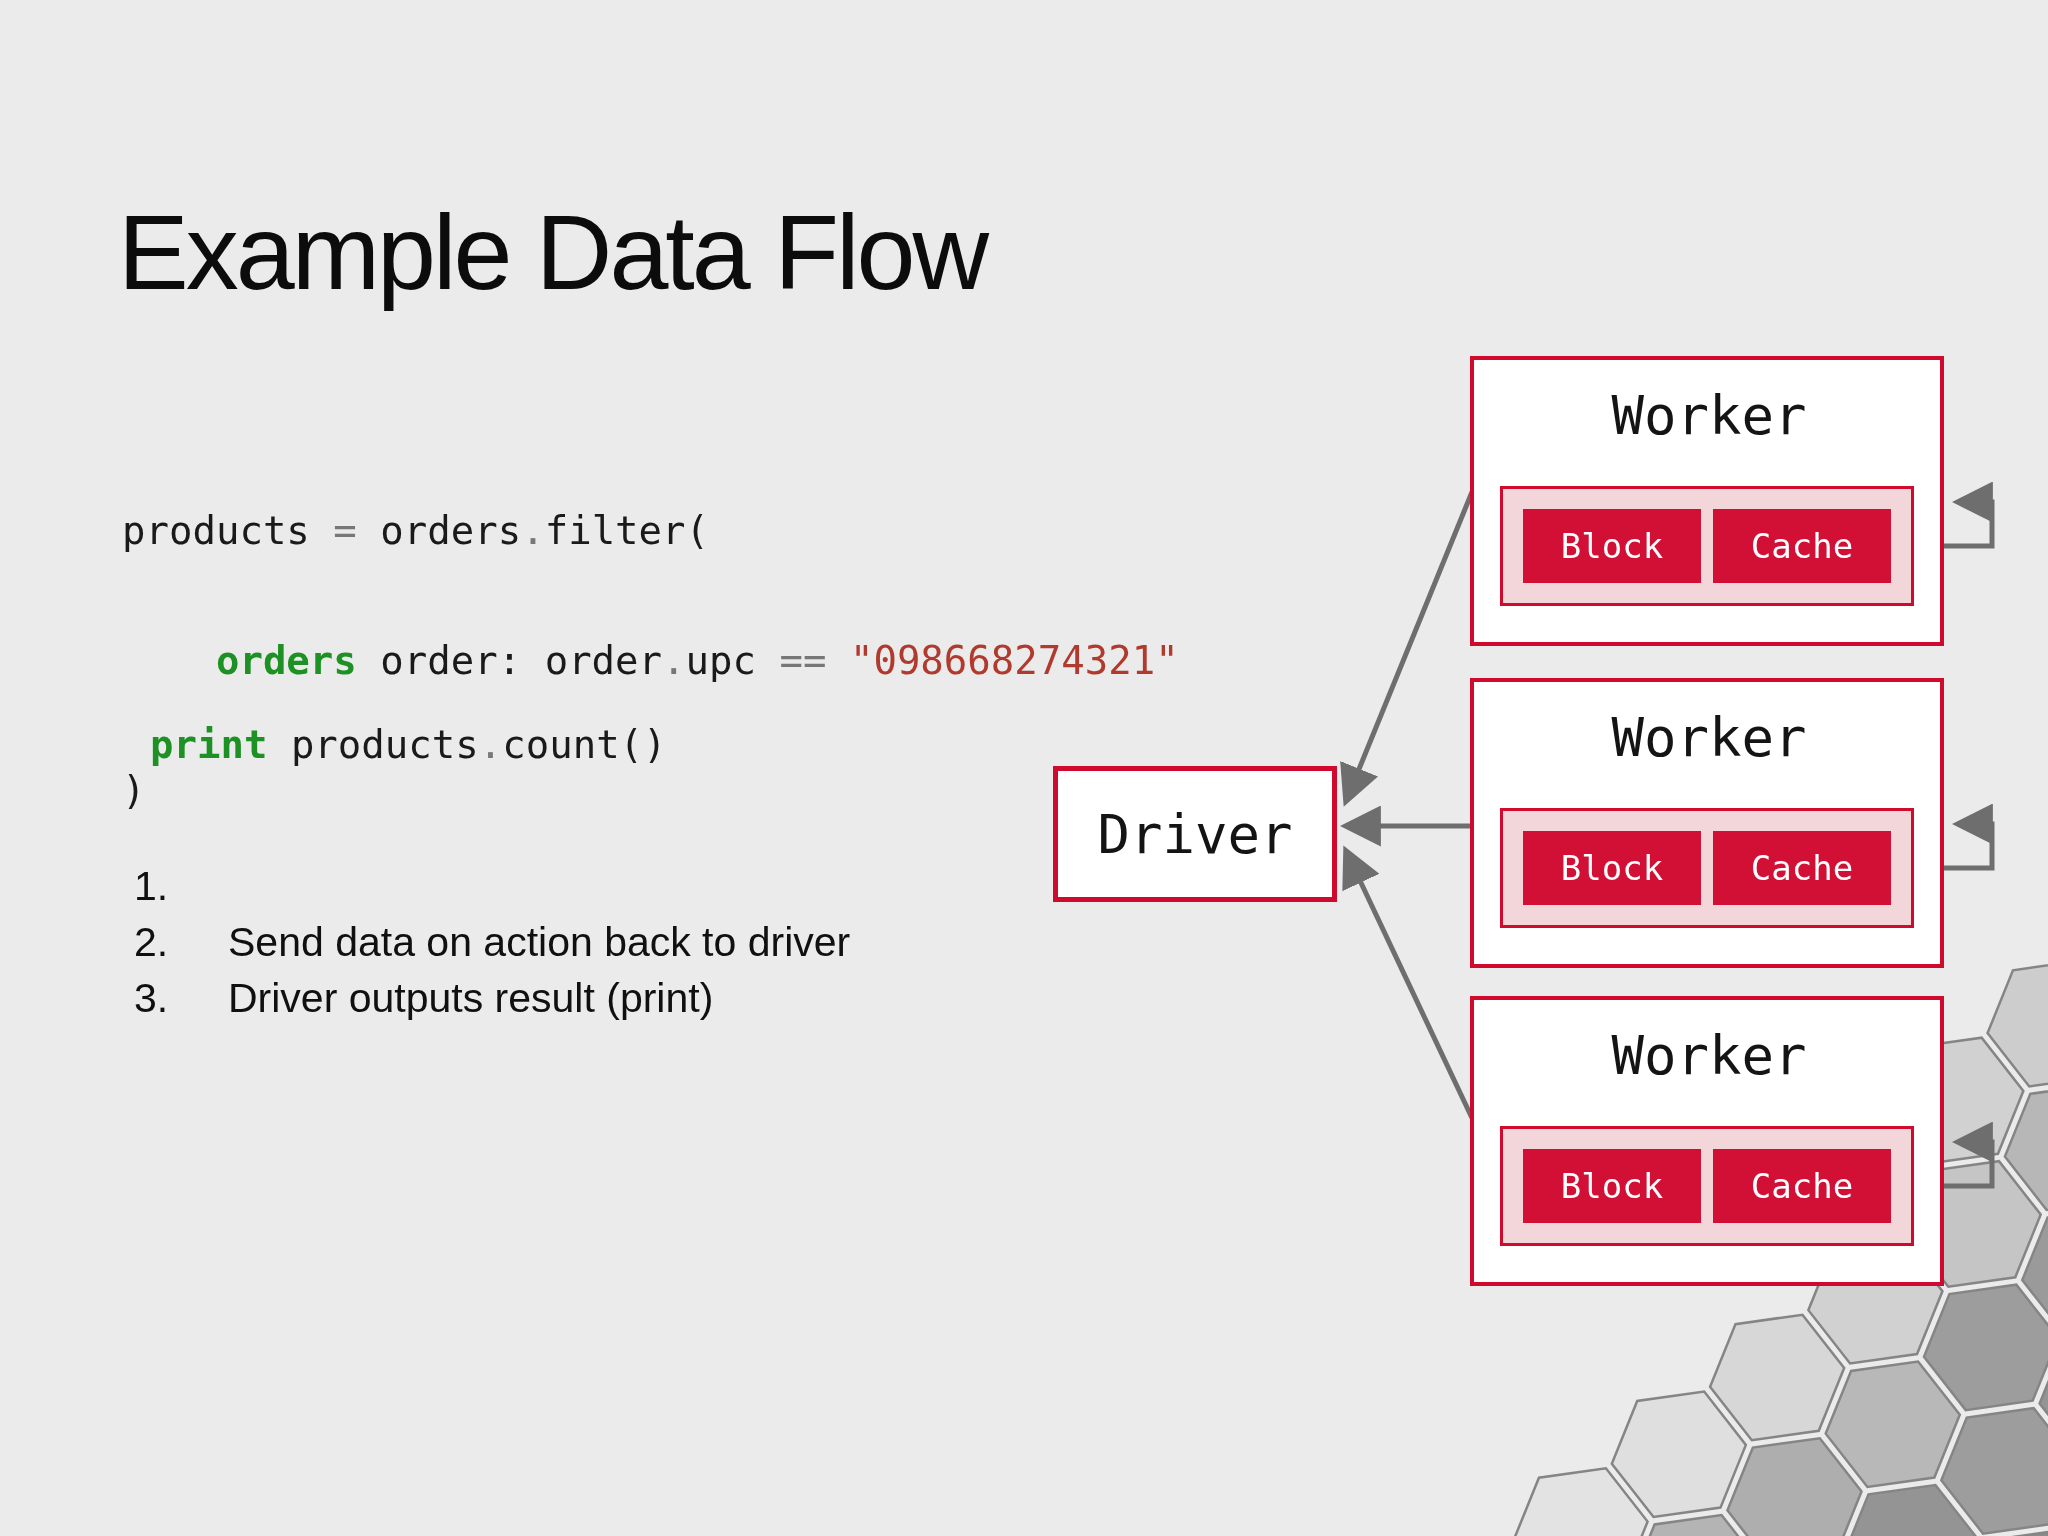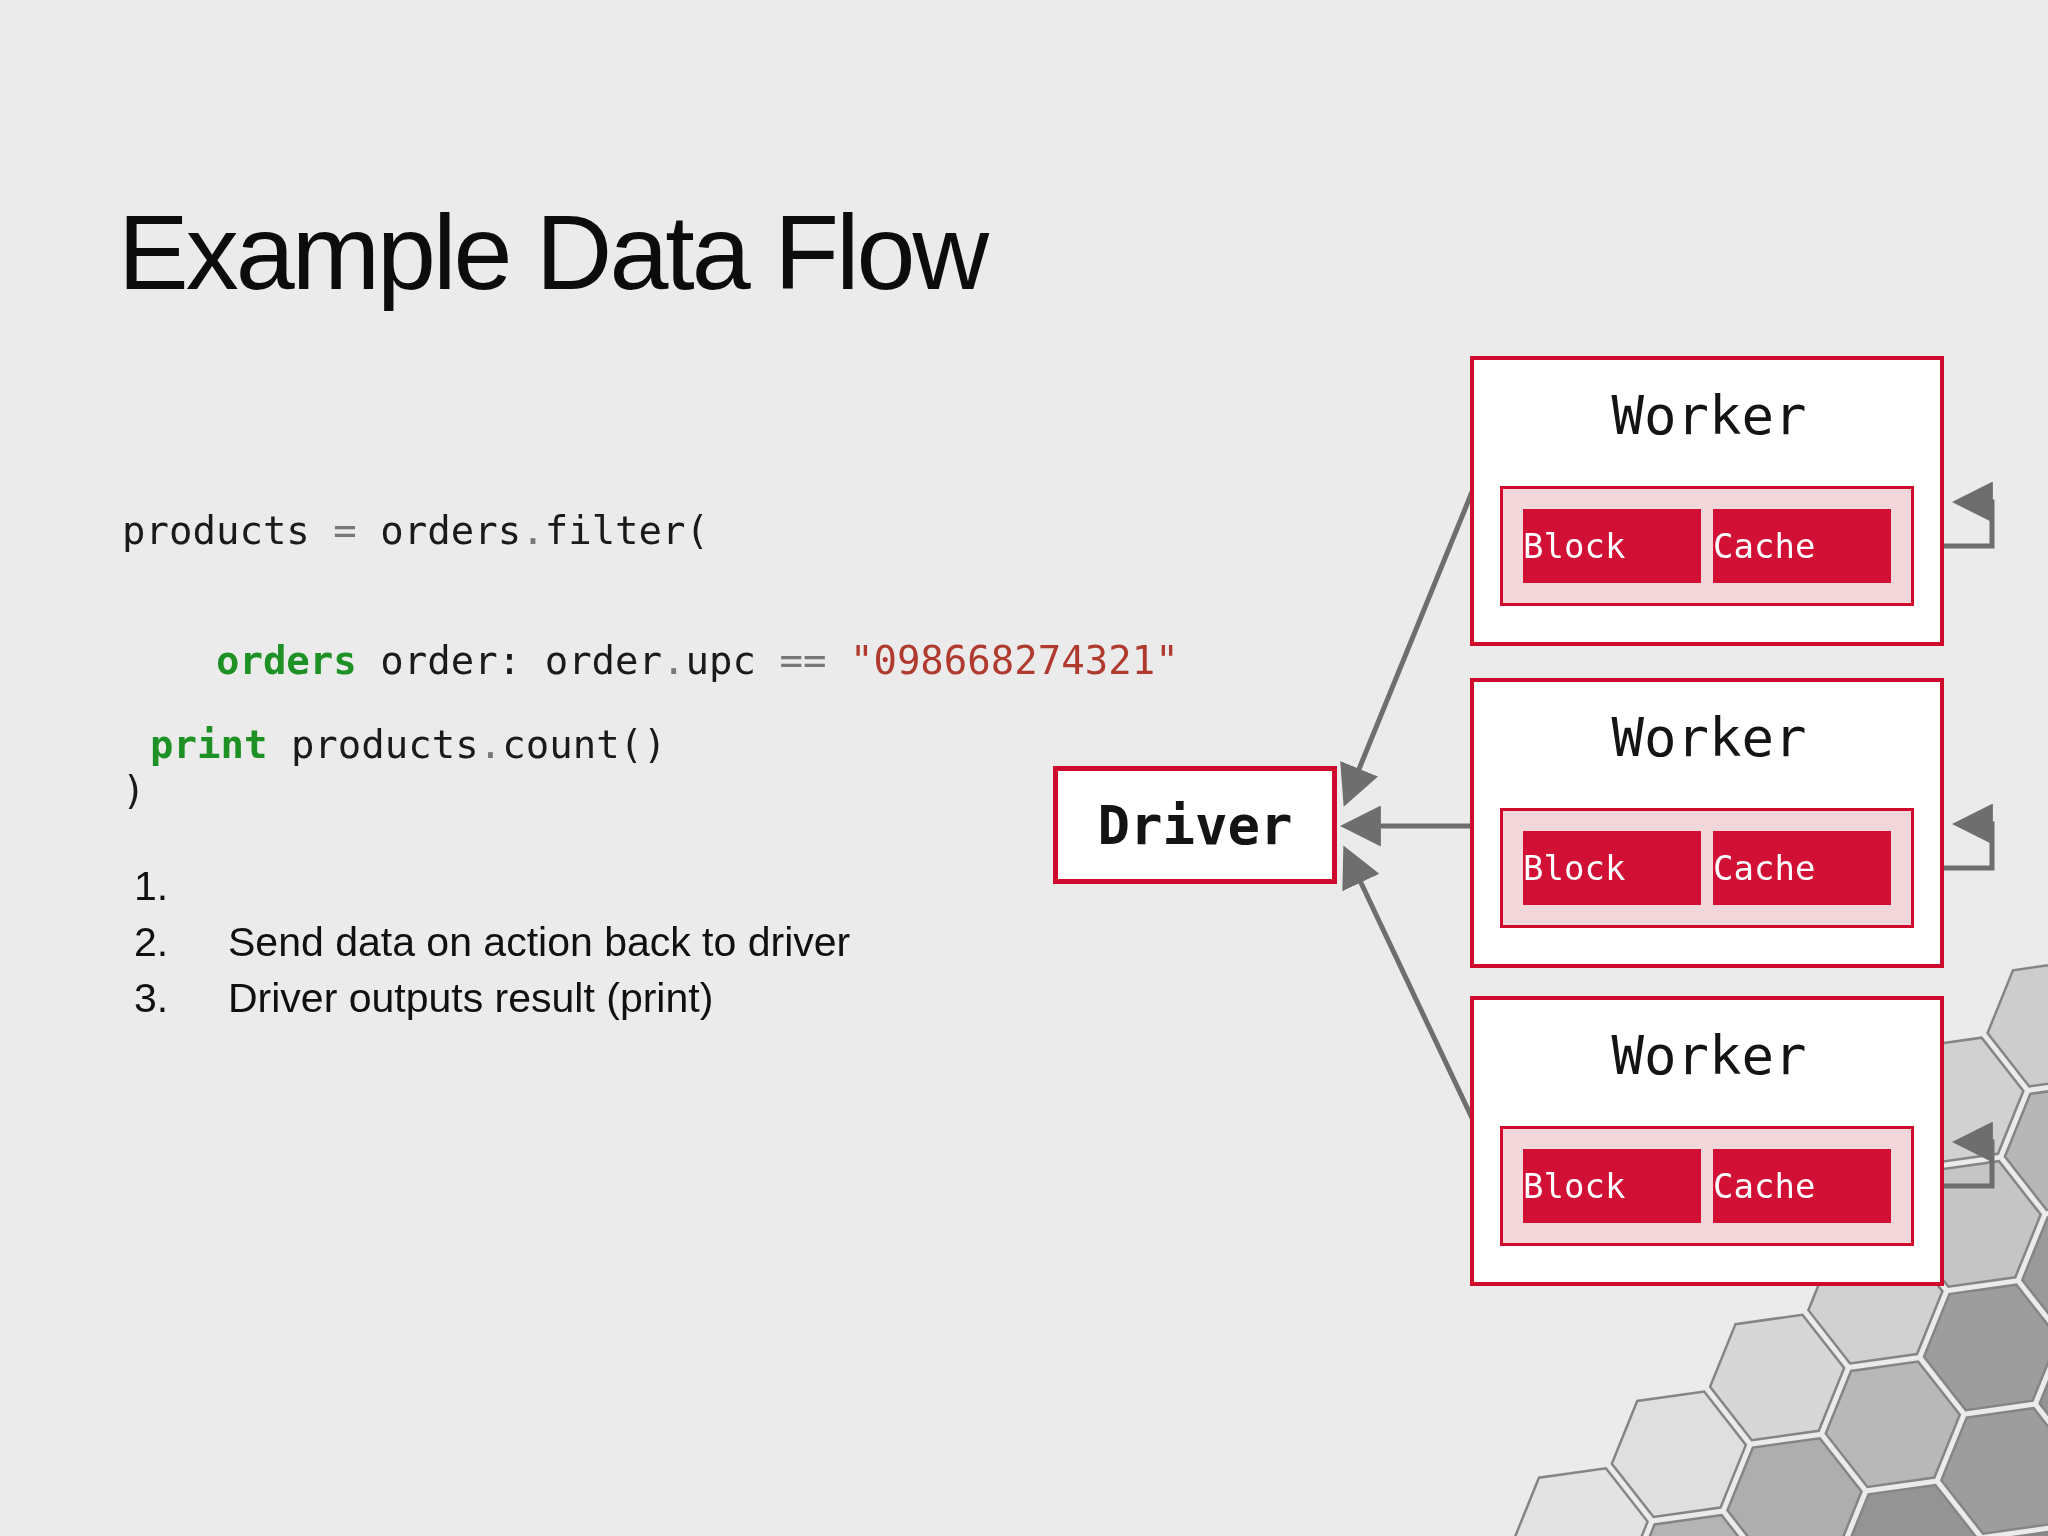--- a/index.html
+++ b/index.html
@@ -26,33 +26,33 @@
   .tok-kw{color:var(--keyword-green);font-weight:bold;}
   .tok-op{color:var(--operator-gray);}
   .tok-str{color:var(--string-red);}
 
   
   .steps{position:absolute;left:134px;top:858px;font-size:41px;line-height:56px;color:#101010;}
   .step{display:flex;}
   .step-num{width:94px;}
 
   
-  .driver{position:absolute;left:1053px;top:766px;width:284px;height:118px;
+  .driver{position:absolute;left:1053px;top:766px;width:284px;height:136px;
           background:#fff;border:5px solid var(--accent-red);
-          display:flex;align-items:center;justify-content:center;font-weight:bold;}
+          display:flex;align-items:center;justify-content:center;}
   .driver-label{font-family:"DejaVu Sans Mono","Liberation Mono",monospace;font-size:54px;color:#141414;}
 
   .worker{position:absolute;left:1470px;width:474px;height:290px;background:#fff;
           border:4px solid var(--accent-red);}
   .worker-title{position:absolute;left:4px;right:0;top:24px;text-align:center;
           font-family:"DejaVu Sans Mono","Liberation Mono",monospace;font-size:54px;color:#141414;}
   .cache-wrap{position:absolute;left:26px;right:26px;top:126px;height:120px;
           background:var(--pink);border:3px solid var(--accent-red);
           display:flex;gap:12px;padding:20px;}
-  .cell{flex:1;background:var(--box-red);display:flex;align-items:center;}
+  .cell{flex:1;background:var(--box-red);display:flex;align-items:center;justify-content:center;}
   .cell span{font-family:"DejaVu Sans Mono","Liberation Mono",monospace;font-size:34px;color:#fff;}
 </style>
 </head>
 <body>
 
 <svg class="layer" viewBox="0 0 2048 1536">
   <g transform="rotate(-8 1760 1270)">
       <polygon points="1397.7,1753.0 1363.8,1811.6 1296.2,1811.6 1262.3,1753.0 1296.2,1694.3 1363.8,1694.3" fill="rgb(218,218,218)" stroke="#858585" stroke-width="2.5"></polygon>
       <polygon points="1505.7,1690.6 1471.8,1749.2 1404.2,1749.2 1370.3,1690.6 1404.2,1632.0 1471.8,1632.0" fill="rgb(211,211,211)" stroke="#858585" stroke-width="2.5"></polygon>
       <polygon points="1505.7,1815.3 1471.8,1873.9 1404.2,1873.9 1370.3,1815.3 1404.2,1756.7 1471.8,1756.7" fill="rgb(193,193,193)" stroke="#858585" stroke-width="2.5"></polygon>

